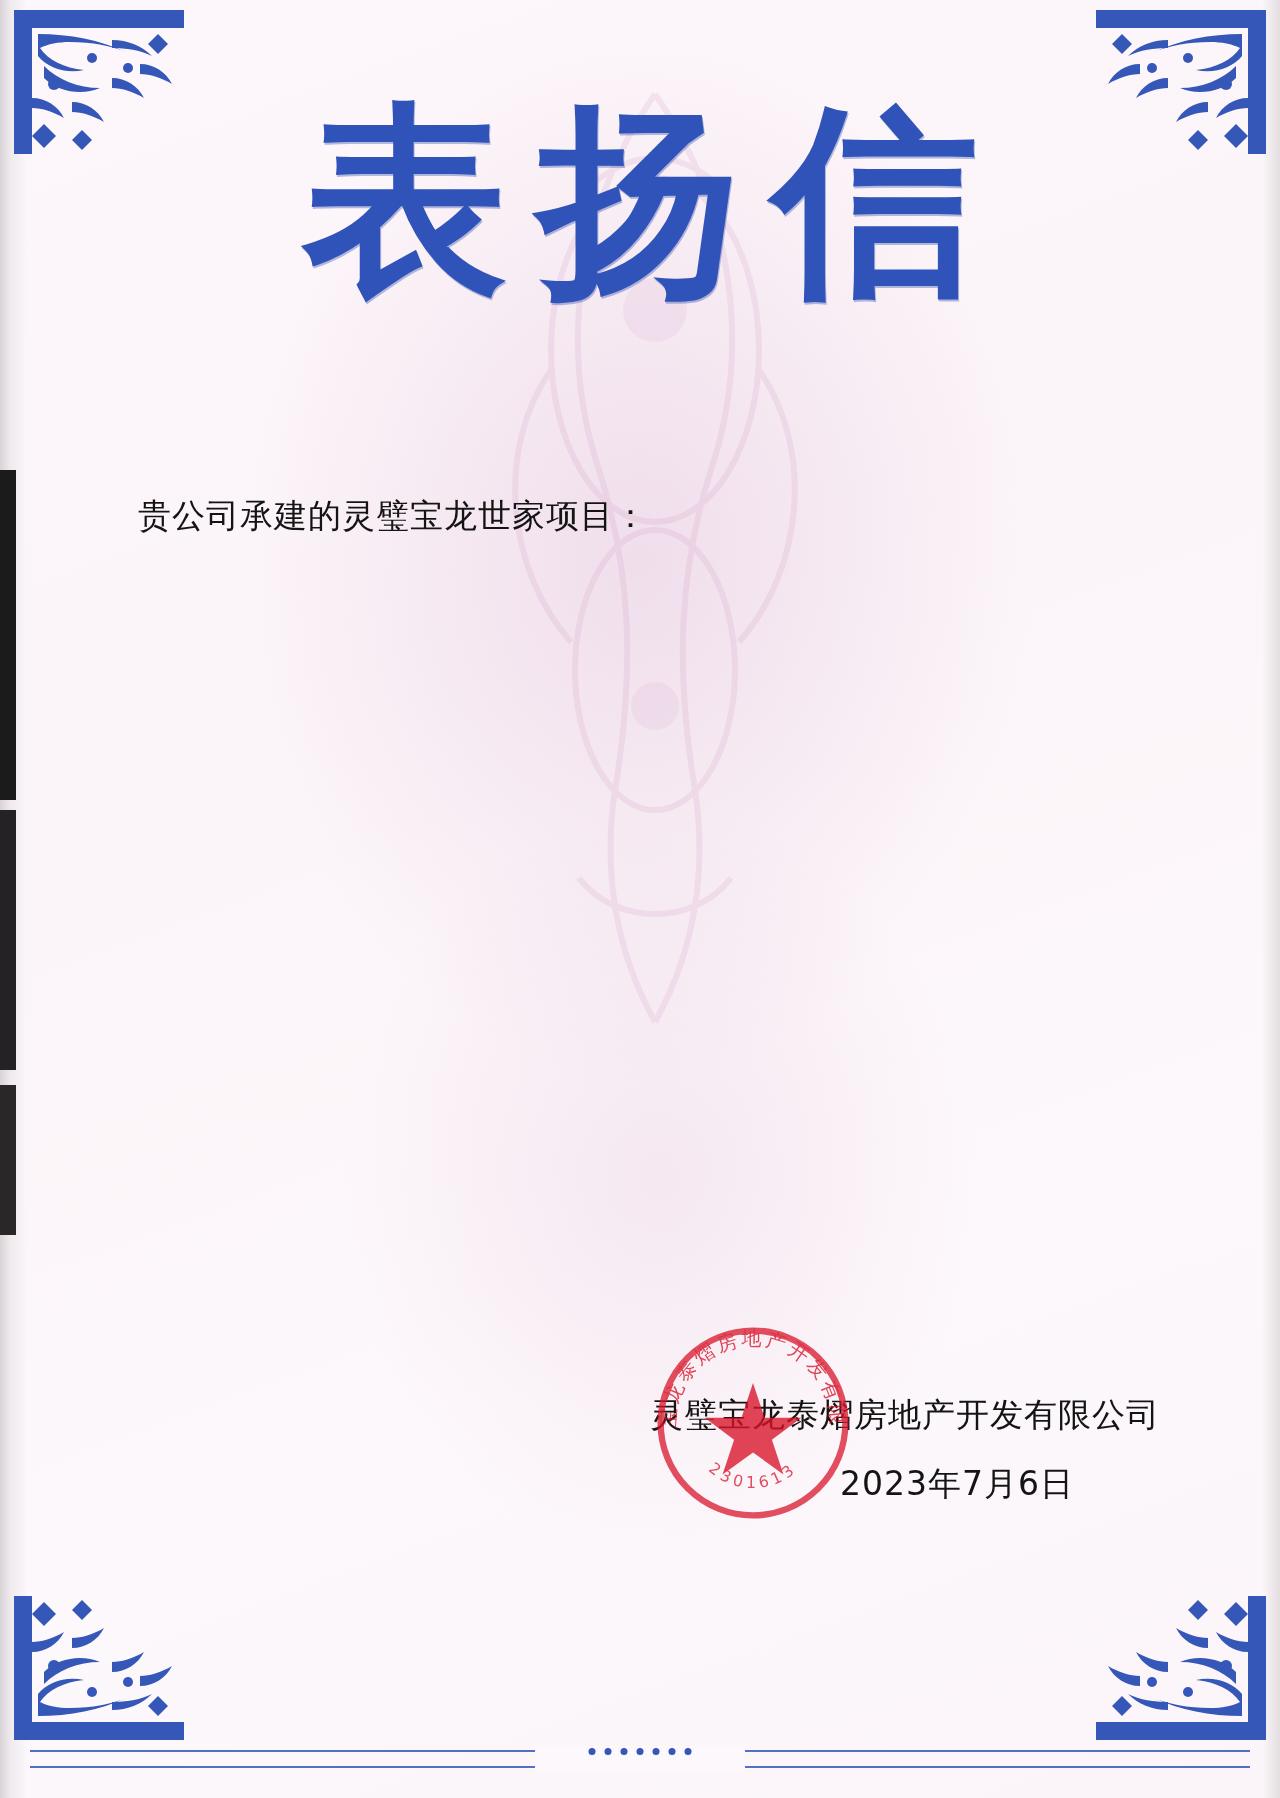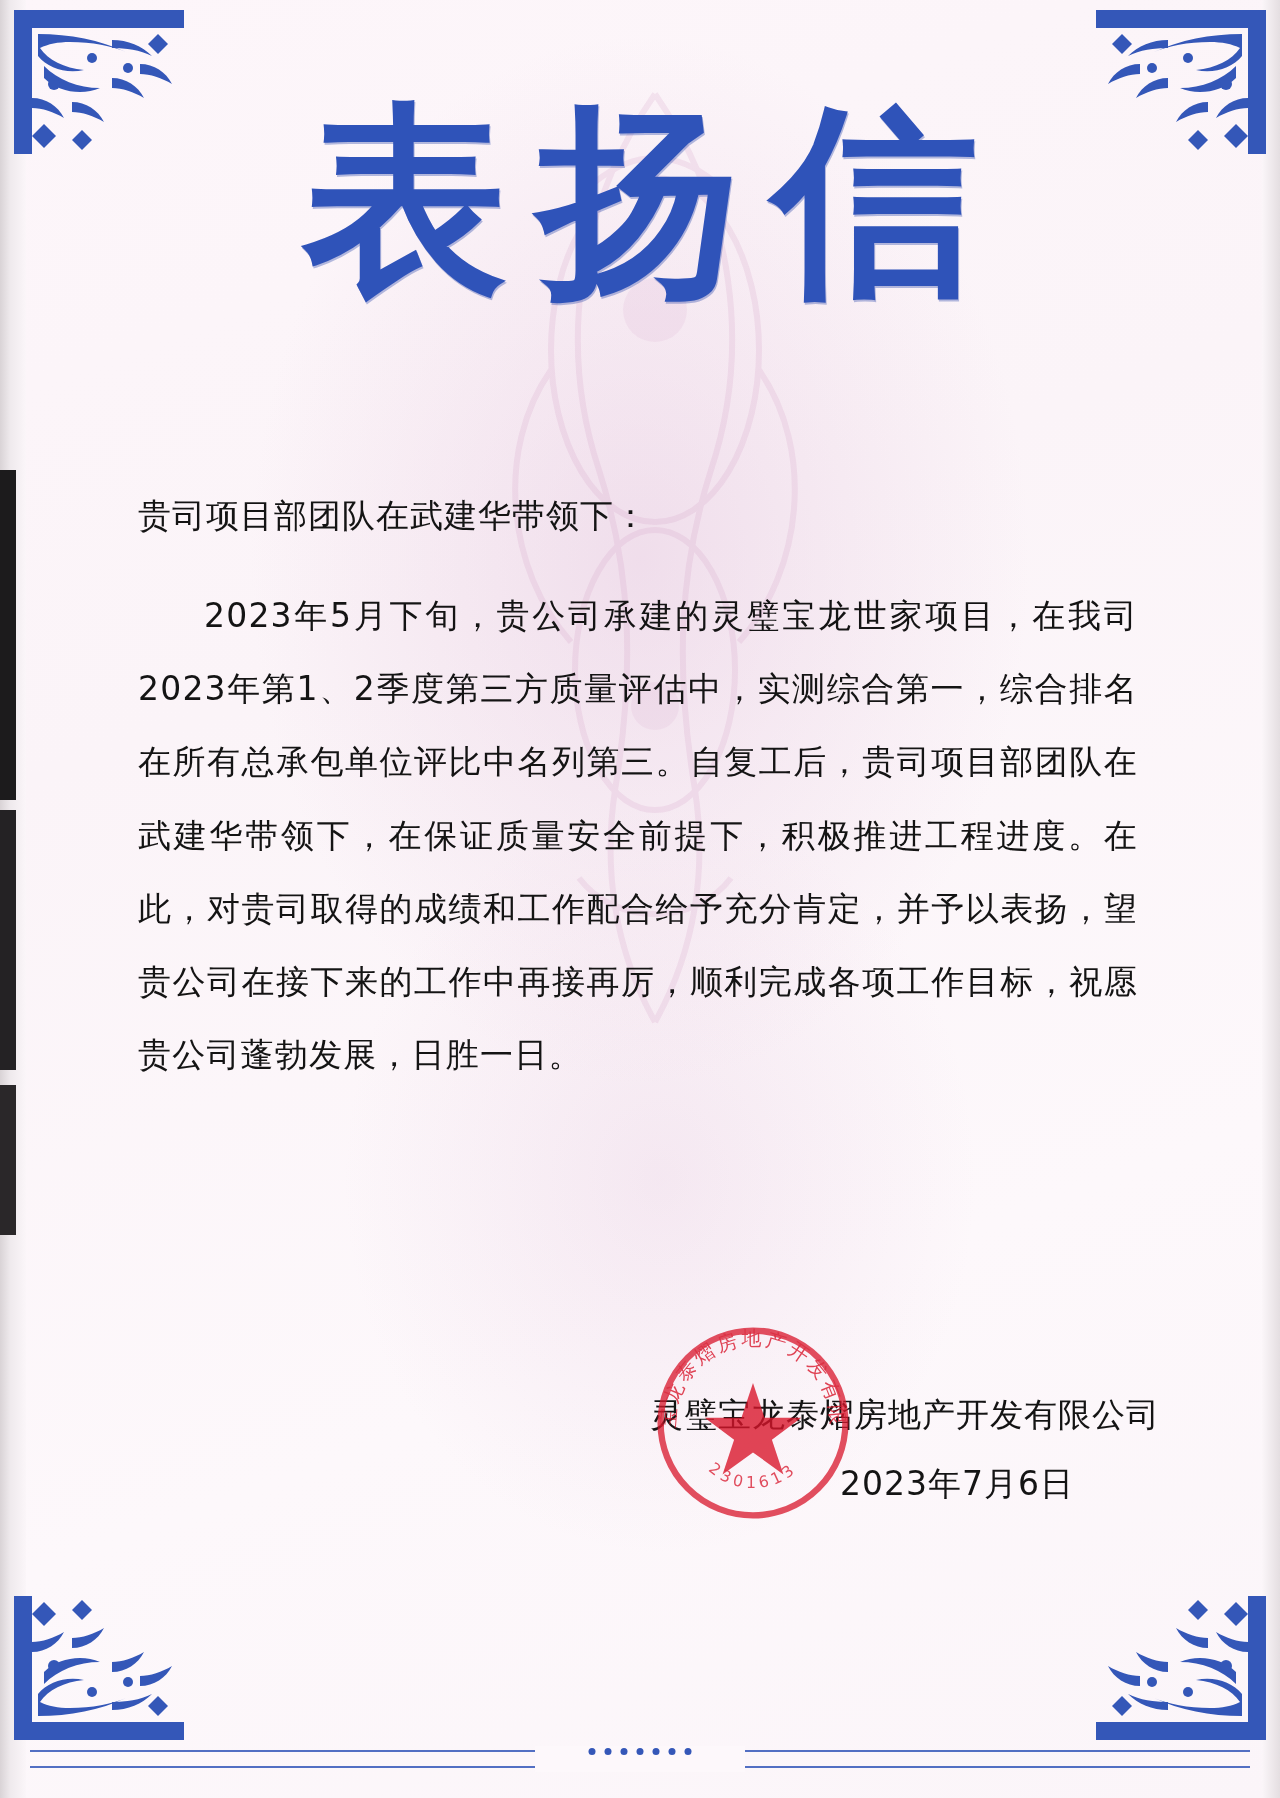--- a/index.html
+++ b/index.html
@@ -290,22 +290,21 @@
       <path d="M36 118 L48 130 L36 142 L24 130 Z"></path>
       <path d="M74 124 L84 134 L74 144 L64 134 Z"></path>
       <path d="M150 28 L160 38 L150 48 L140 38 Z"></path>
       <path d="M104 72 C118 72 130 80 136 92 C126 86 114 82 104 82 Z"></path>
     </g>
   </svg>
 
   <div class="title">表扬信</div>
 
   <div class="body-wrap">
-    <div class="salutation">贵司项目部团队在武建华带领下：</div>
-    <div class="para">2023年5月下旬，贵公司承建的灵璧宝龙世家项目，在我司2023年第1、2季度第三方质量评估中，实测综合第一，综合排名在所有总承包单位评比中名列第三。自复工后，贵司项目部团队在武建华带领下，在保证质量安全前提下，积极推进工程进度。在此，对贵司取得的成绩和工作配合给予充分肯定，并予以表扬，望贵公司在接下来的工作中再接再厉，顺利完成各项工作目标，祝愿贵公司蓬勃发展，日胜一日。</div>
+    <div class="salutation">贵公司承建的灵璧宝龙世家项目：</div>
   </div>
 
   <div class="sign">
     <div class="org">灵璧宝龙泰熠房地产开发有限公司</div>
     <div class="date">2023年7月6日</div>
   </div>
 
   <svg class="seal" viewBox="0 0 200 200">
     <defs>
       <path id="sealArc" d="M 26 100 A 74 74 0 0 1 174 100"></path>

